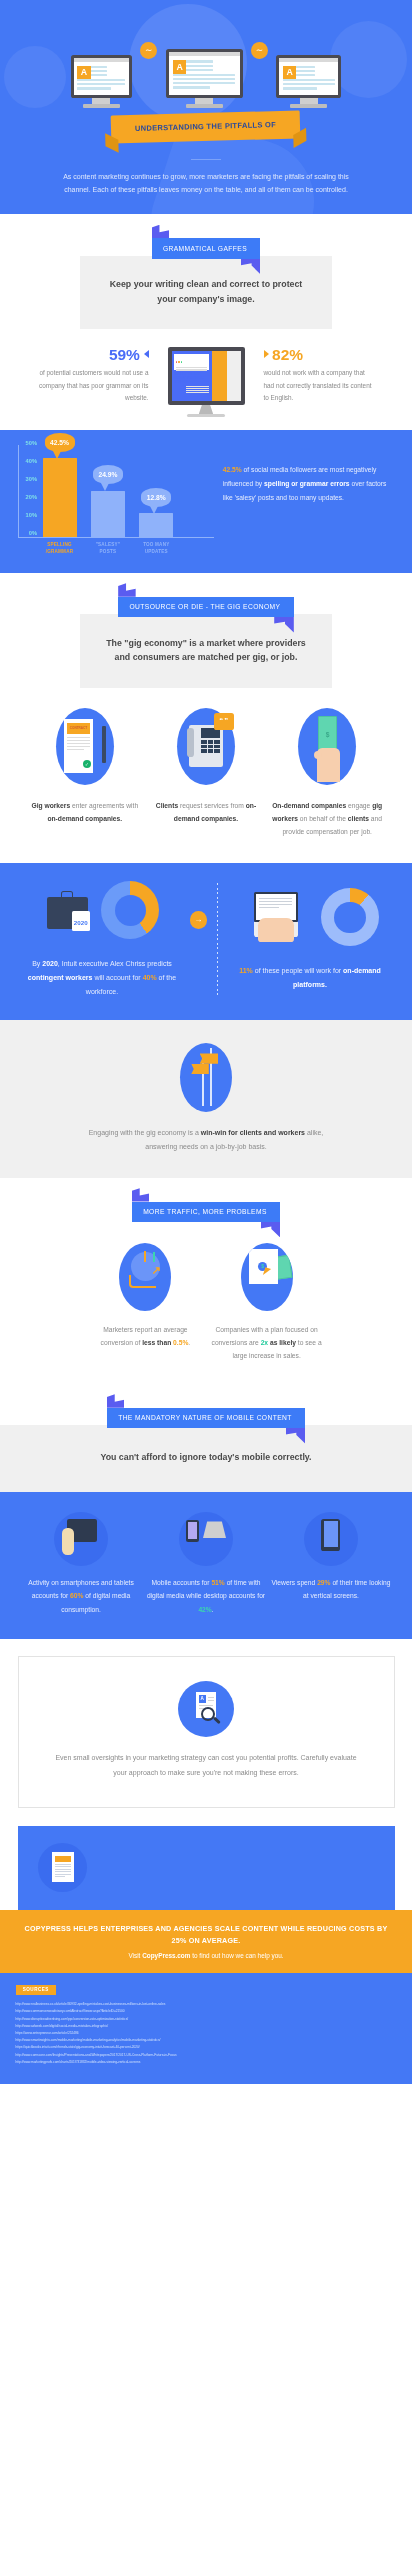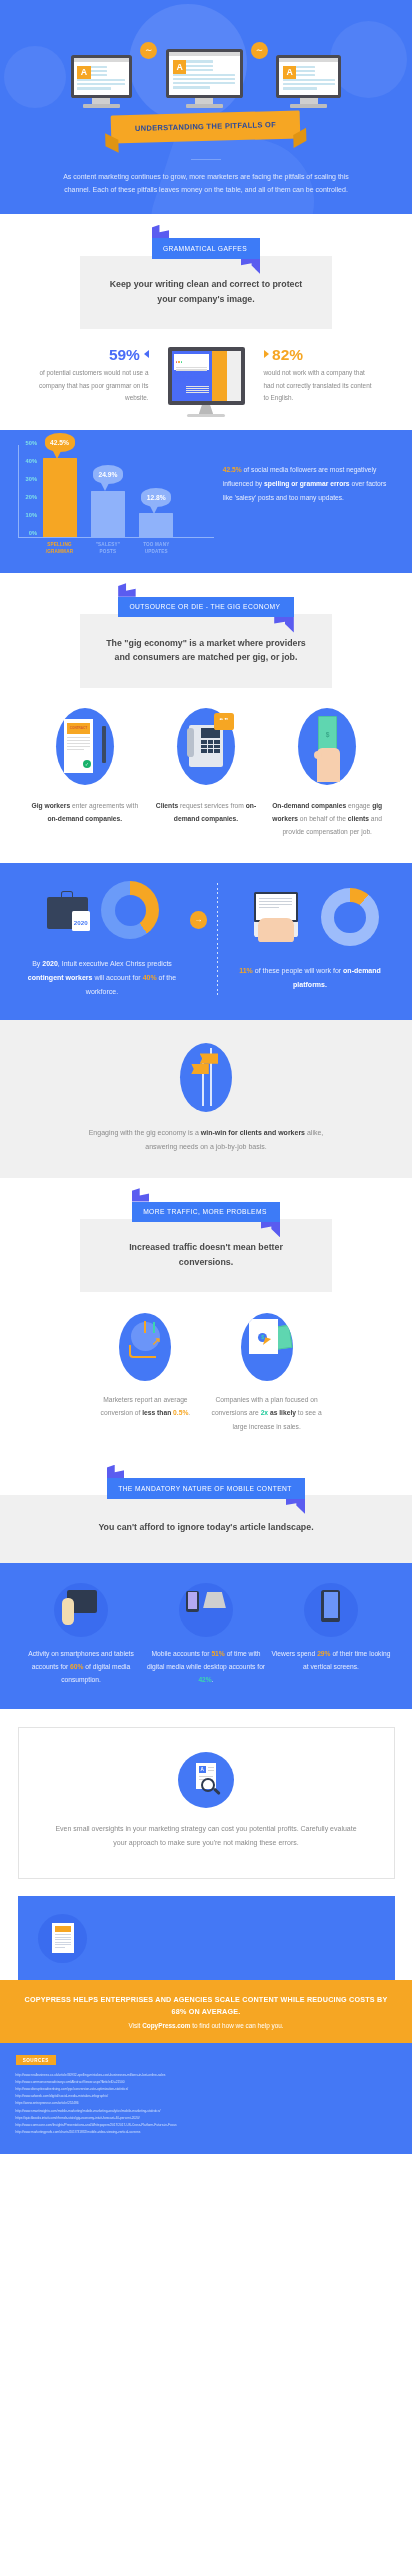--- a/index.html
+++ b/index.html
@@ -555,23 +555,20 @@
       <div class="fcloth" style="left:11.3px;top:20.6px;width:17.5px;height:10.3px;"></div>
       <div class="fcloth" style="left:19.6px;top:10.3px;width:18.5px;height:10.3px;"></div>
     </div>
     <p><span>Engaging with the gig economy is a </span><b>win-win for clients and workers</b><span> alike, answering needs on a job-by-job basis.</span></p>
   </section>
 
   <section class="sec-white chapter">
     <div class="flag-row">
       <div class="flag">MORE TRAFFIC, MORE PROBLEMS</div>
     </div>
-    <div class="panel">
-      <h3>Increased traffic doesn't mean better conversions.</h3>
-    </div>
 
     <div class="cols3 t3">
 
       <div class="col3">
         <div class="circ">
           <div class="gauge"></div>
             <div class="gline"></div>
             <div class="gline2"></div>
           <div class="hook"></div>
             <div class="uparrow">↗</div>
@@ -589,21 +586,21 @@
         <p><span>Companies with a plan focused on conversions are </span><span class="gr">2x</span><b> as likely</b><span> to see a large increase in sales.</span></p>
       </div>
     </div>
   </section>
 
   <section class="sec-white chapter" style="padding-top:20.6px;">
     <div class="flag-row">
       <div class="flag">THE MANDATORY NATURE OF MOBILE CONTENT</div>
     </div>
     <div class="panel" style="width:412px;padding:25px 82px 28px;">
-      <h3>You can't afford to ignore today's article landscape.</h3>
+      <h3>You can't afford to ignore today's mobile correctly.</h3>
     </div>
   </section>
 
   <section class="mobsec">
     <div class="mobcol">
       <div class="mcirc">
         <div class="tabdev"></div>
           <div class="fingr"></div>
       </div>
       <p><span>Activity on smartphones and tablets accounts for </span><span class="or">60%</span><span> of digital media consumption.</span></p>
@@ -654,21 +651,21 @@
             <i></i>
             <i></i>
             <i style="width:60%"></i>
           </div>
       </div>
     </div>
   </section>
 
 
   <section class="orbanner">
-    <h4>COPYPRESS HELPS ENTERPRISES AND AGENCIES SCALE CONTENT WHILE REDUCING COSTS BY 68% ON AVERAGE.</h4>
+    <h4>COPYPRESS HELPS ENTERPRISES AND AGENCIES SCALE CONTENT WHILE REDUCING COSTS BY 25% ON AVERAGE.</h4>
     <p><span>Visit </span><b>CopyPress.com</b><span> to find out how we can help you.</span></p>
   </section>
 
   <section class="sources">
     <div class="src-tag">SOURCES</div>
     <div class="src-list">
       <div>http://www.realbusiness.co.uk/article/30932-spelling-mistakes-cost-businesses-millions-in-lost-online-sales</div>
       <div>http://www.commonsenseadvisory.com/AbstractViewer.aspx?ArticleID=21500</div>
       <div>http://www.disruptiveadvertising.com/ppc/conversion-rate-optimization-statistics/</div>
       <div>http://www.adweek.com/digital/social-media-mistakes-infographic/</div>

